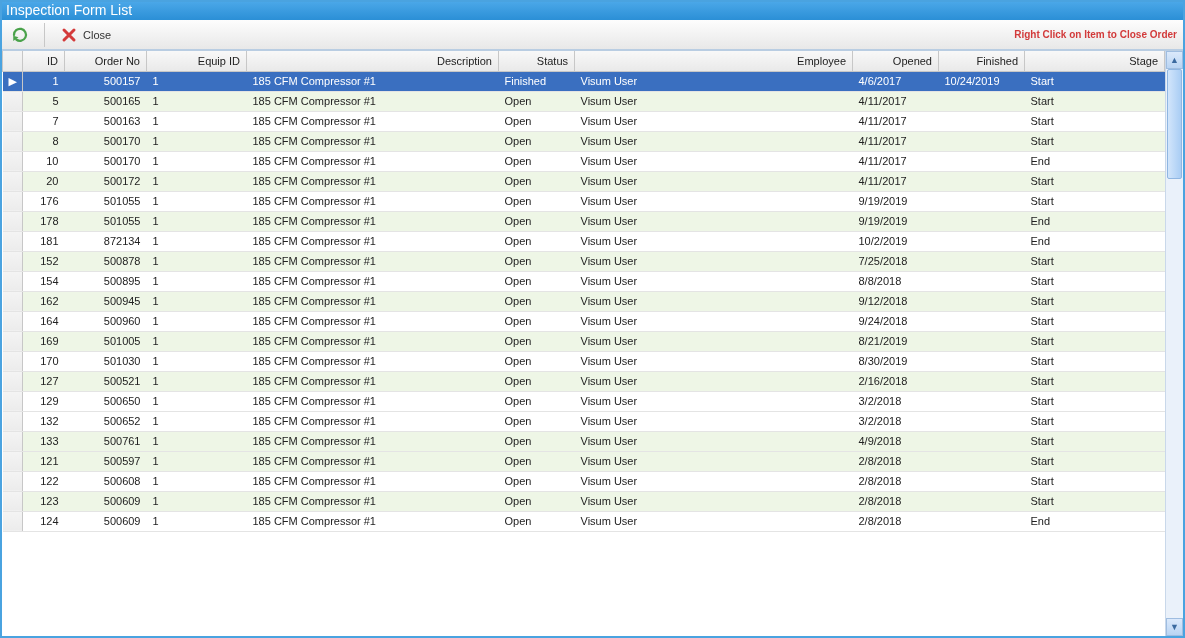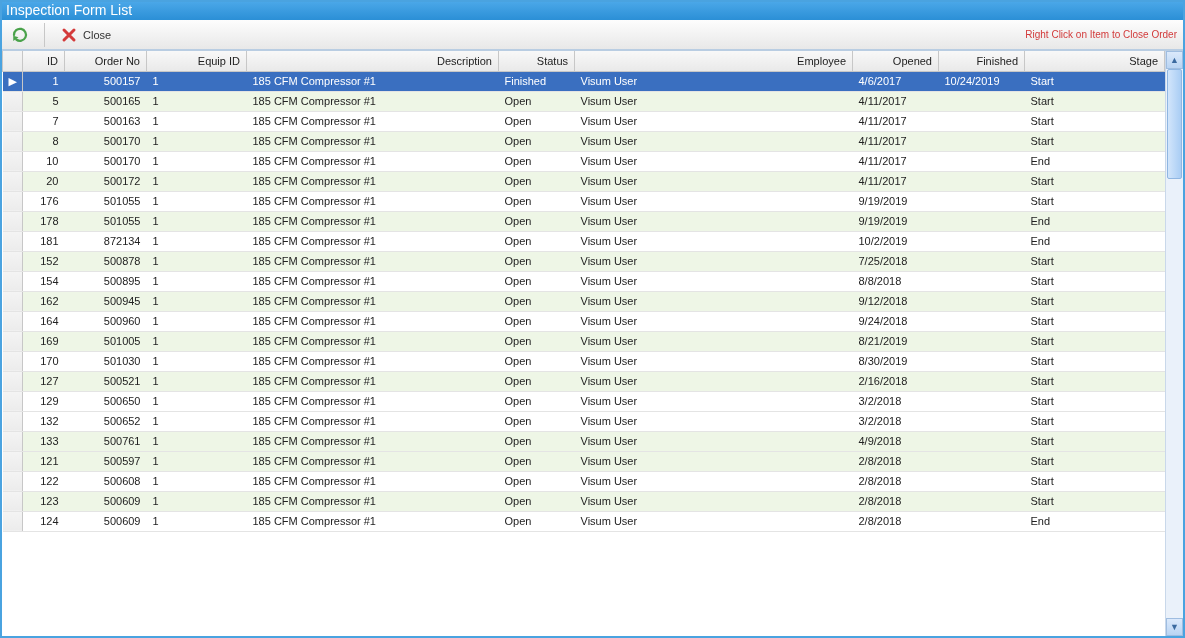--- a/index.html
+++ b/index.html
@@ -51,20 +51,21 @@
     gap: 6px;
     cursor: pointer;
     padding: 2px 8px;
     color: #333;
   }
   .toolbar .hint {
     position: absolute;
     right: 6px;
     font-size: 10px;
     color: #d23a3a;
+    font-weight: bold;
   }
   .gridwrap {
     position: relative;
     height: calc(638px - 18px - 30px - 4px);
     border-top: 1px solid #b9cde2;
   }
   .grid {
     position: absolute;
     left: 0;
     right: 18px;

